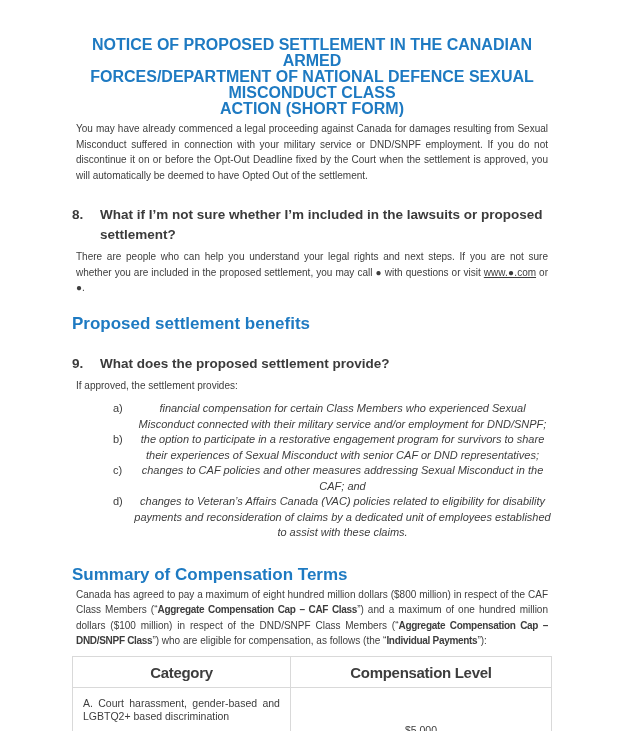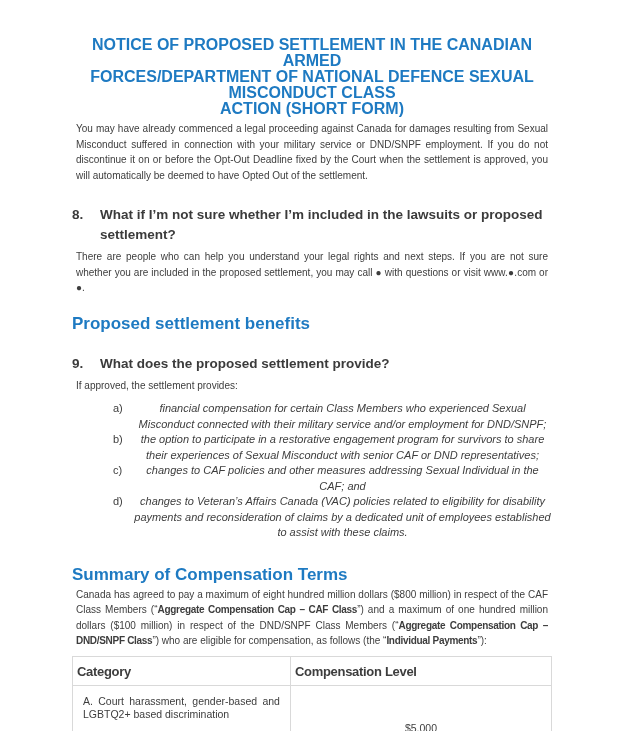--- a/index.html
+++ b/index.html
@@ -40,20 +40,21 @@
     font-weight: bold;
     font-size: 13.5px;
     line-height: 20px;
     color: #3b3b3b;
   }
   .q-heading .q-num { width: 28px; flex: none; }
   .q-heading .q-text { flex: 1; }
   .q8-heading { margin-top: 22px; }
   .q8-answer { margin-top: 11px; }
   .web-link {
+    text-decoration: underline;
     color: #3d3d3d;
     cursor: pointer;
   }
   .blue-subheading {
     margin: 0;
     font-weight: bold;
     font-size: 17px;
     line-height: 17px;
     color: #1e7ac2;
   }
@@ -77,24 +78,24 @@
   .compensation-par { margin-top: 14px; }
   .bold-term { font-weight: bold; letter-spacing: -0.3px; }
   table.comp-table {
     margin-top: 7px;
     width: 100%;
     border-collapse: collapse;
     color: #3d3d3d;
   }
   table.comp-table th {
     border: 1px solid #d9d9d9;
-    font-size: 13px;
+    font-size: 15px;
     font-weight: bold;
     letter-spacing: -0.3px;
-    text-align: left;
+    text-align: center;
     padding: 7px 4px 6px 4px;
   }
   table.comp-table td {
     border: 1px solid #d9d9d9;
     font-size: 10.5px;
     line-height: 13.5px;
   }
   td.cat-cell {
     width: 45.5%;
     padding: 9px 10px 10px 10px;
@@ -141,21 +142,21 @@
     <div class="benefit-item">
       <span class="marker">a)</span>
       <span class="item-text">financial compensation for certain Class Members who experienced Sexual Misconduct connected with their military service and/or employment for DND/SNPF;</span>
     </div>
     <div class="benefit-item">
       <span class="marker">b)</span>
       <span class="item-text">the option to participate in a restorative engagement program for survivors to share their experiences of Sexual Misconduct with senior CAF or DND representatives;</span>
     </div>
     <div class="benefit-item">
       <span class="marker">c)</span>
-      <span class="item-text">changes to CAF policies and other measures addressing Sexual Individual in the CAF; and</span>
+      <span class="item-text">changes to CAF policies and other measures addressing Sexual Misconduct in the CAF; and</span>
     </div>
     <div class="benefit-item">
       <span class="marker">d)</span>
       <span class="item-text">changes to Veteran’s Affairs Canada (VAC) policies related to eligibility for disability payments and reconsideration of claims by a dedicated unit of employees established to assist with these claims.</span>
     </div>
   </div>
 
   <h2 class="blue-subheading compensation-heading">Summary of Compensation Terms</h2>
 
   <p class="body-par compensation-par"><span>Canada has agreed to pay a maximum of eight hundred million dollars ($800 million) in respect of the CAF Class Members (“</span><span class="bold-term">Aggregate Compensation Cap – CAF Class</span><span>”) and a maximum of one hundred million dollars ($100 million) in respect of the DND/SNPF Class Members (“</span><span class="bold-term">Aggregate Compensation Cap – DND/SNPF Class</span><span>”) who are eligible for compensation, as follows (the “</span><span class="bold-term">Individual Payments</span><span>”):</span></p>

